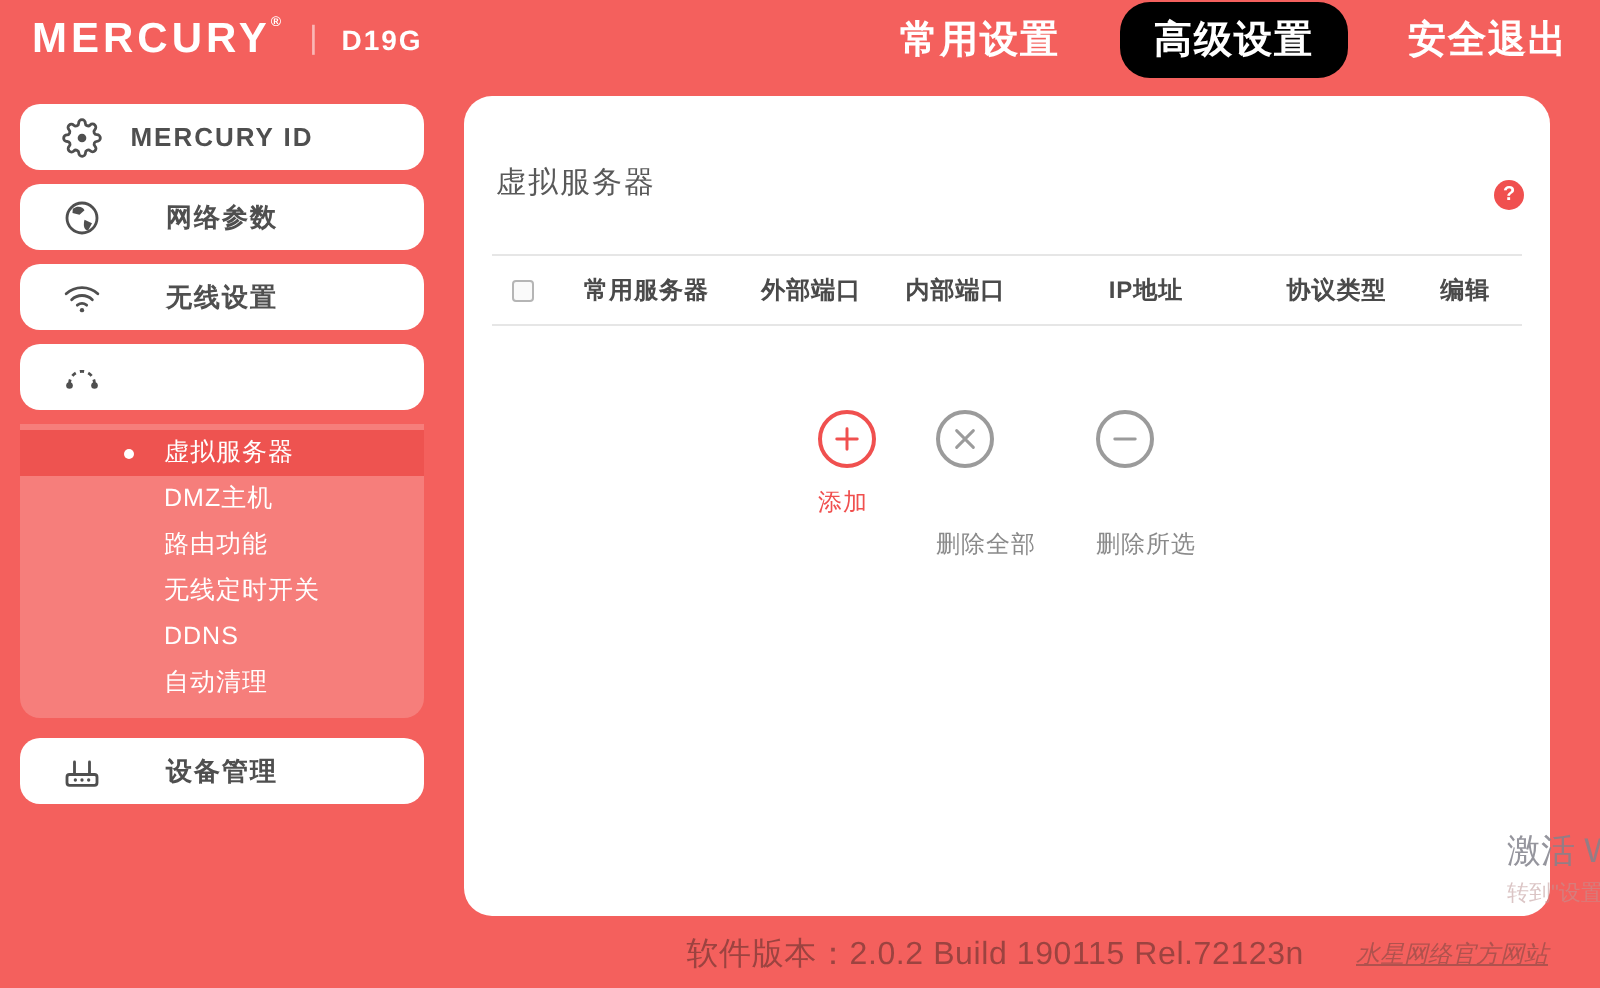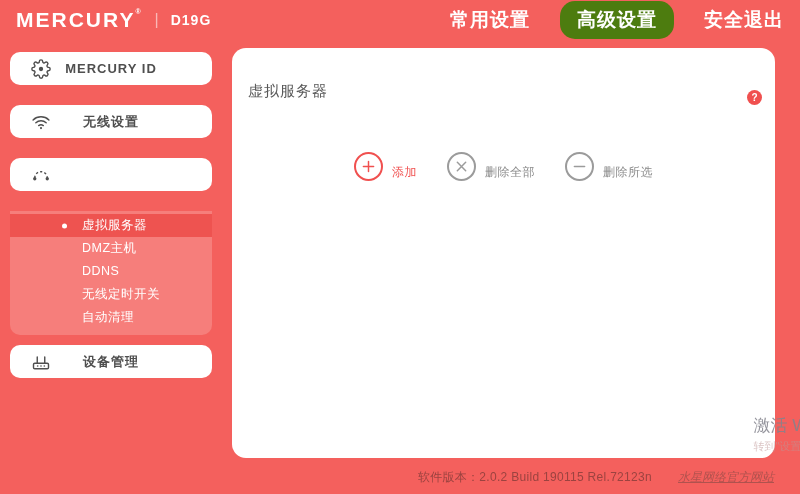--- a/index.html
+++ b/index.html
@@ -11,27 +11,27 @@
   }
 
   
   .topbar { height:40px; display:flex; align-items:center; padding:0 16px; }
   .logo { color:#fff; font-size:21px; font-weight:800; letter-spacing:2px; }
   .logo sup { font-size:7px; vertical-align:top; }
   .logo-divider { color:rgba(255,255,255,.55); margin:0 12px; font-size:16px; }
   .model { color:#fff; font-size:14px; letter-spacing:1px; font-weight:bold; }
   .topnav { margin-left:auto; display:flex; align-items:center; gap:30px; }
   .topnav-item { color:#fff; font-size:19px; font-weight:bold; letter-spacing:1px; cursor:pointer; }
-  .topnav-item.active { background:#4d7c0f; padding:6px 17px; border-radius:15px; }
+  .topnav-item.active { background:#000000; padding:6px 17px; border-radius:15px; }
 
   
   .sidebar { position:absolute; left:0; top:40px; bottom:0; width:222px; padding:12px 10px 0 10px; }
   .side-card {
     position:relative; height:33px; background:#fff; border-radius:10px;
-    margin-bottom:20px; display:flex; align-items:center; cursor:pointer;
+    margin-bottom:7px; display:flex; align-items:center; cursor:pointer;
   }
   .side-card .icn { position:absolute; left:21px; top:50%; transform:translateY(-50%);
     width:20px; height:20px; color:#4f4f4f; display:flex; }
   .side-card .icn svg { width:20px; height:20px; }
   .side-label { width:100%; text-align:center; font-size:13px; font-weight:bold;
     color:#4f4f4f; letter-spacing:1px; }
   .side-card.expanded { margin-bottom:3px; }
   .side-card.expanded .icn, .side-card.expanded .side-label { color:#f0504f; }
   .chev { position:absolute; right:14px; top:50%; transform:translateY(-50%);
     width:14px; height:14px; color:#f0504f; display:flex; }
@@ -54,33 +54,33 @@
 
   .vtable { margin:26px 14px 0 14px; }
   .vt-header { display:flex; align-items:center; height:36px;
     border-top:1px solid #e6e6e6; border-bottom:1px solid #e6e6e6; }
   .vt-cell { font-size:12px; font-weight:bold; color:#4a4a4a; text-align:center; letter-spacing:.5px; }
   .c0{width:6%;} .c1{width:18%;} .c2{width:14%;} .c3{width:14%;} .c4{width:23%;} .c5{width:14%;} .c6{width:11%;}
   .chkbox { display:inline-block; width:11px; height:11px; border:1px solid #b5b5b5;
     background:#fafafa; border-radius:2px; vertical-align:middle; cursor:pointer; }
 
   .actions { margin-top:42px; display:flex; justify-content:center; gap:30px; }
-  .action { display:flex; flex-direction:row; align-items:flex-end; gap:9px; cursor:pointer; }
+  .action { display:flex; flex-direction:column; align-items:flex-start; gap:9px; cursor:pointer; }
   .action-circle { width:29px; height:29px; border-radius:50%; border:2px solid currentColor;
     display:flex; align-items:center; justify-content:center; }
   .action-circle svg { width:13px; height:13px; }
   .action-label { font-size:12px; letter-spacing:.5px; }
   .action.primary { color:#f0504f; }
   .action.secondary { color:#9b9b9b; }
   .action.secondary .action-label { color:#8a8a8a;margin-top:21px; }
 
   
   .footer { position:absolute; left:0; right:0; bottom:0; height:34px; background:#f4605d;
     display:flex; align-items:center; justify-content:flex-end; gap:26px; padding-right:26px; }
-  .footer .version { font-size:12px; color:#9c4340; letter-spacing:.3px; }
+  .footer .version { font-size:16px; color:#9c4340; letter-spacing:.3px; }
   .footer .site-link { font-size:12px; color:#b0524e; text-decoration:underline; cursor:pointer;font-style:italic; }
 
   
   .watermark { position:absolute; right:-12px; bottom:40px; text-align:left; pointer-events:none; z-index:5; }
   .watermark .wm1 { font-size:17px; color:rgba(130,130,140,.85); }
   .watermark .wm2 { font-size:11px; color:rgba(190,150,150,.55); margin-top:2px; }
 </style>
 </head>
 <body>
 
@@ -100,20 +100,30 @@
   <div class="side-card">
     <span class="icn">
       <svg viewBox="0 0 24 24" fill="none" stroke="currentColor" stroke-width="1.7">
         <circle cx="12" cy="12" r="2.6" fill="currentColor" stroke="none"></circle>
         <path d="M19.4 15a1.65 1.65 0 0 0 .33 1.82l.06.06a2 2 0 0 1-2.83 2.83l-.06-.06a1.65 1.65 0 0 0-1.82-.33 1.65 1.65 0 0 0-1 1.51V21a2 2 0 0 1-4 0v-.09A1.65 1.65 0 0 0 9 19.4a1.65 1.65 0 0 0-1.82.33l-.06.06a2 2 0 0 1-2.83-2.83l.06-.06a1.65 1.65 0 0 0 .33-1.82 1.65 1.65 0 0 0-1.51-1H3a2 2 0 0 1 0-4h.09A1.65 1.65 0 0 0 4.6 9a1.65 1.65 0 0 0-.33-1.82l-.06-.06a2 2 0 0 1 2.83-2.83l.06.06a1.65 1.65 0 0 0 1.82.33H9a1.65 1.65 0 0 0 1-1.51V3a2 2 0 0 1 4 0v.09a1.65 1.65 0 0 0 1 1.51 1.65 1.65 0 0 0 1.82-.33l.06-.06a2 2 0 0 1 2.83 2.83l-.06.06a1.65 1.65 0 0 0-.33 1.82V9a1.65 1.65 0 0 0 1.51 1H21a2 2 0 0 1 0 4h-.09a1.65 1.65 0 0 0-1.51 1z"></path>
       </svg>
     </span>
     <span class="side-label">MERCURY ID</span>
   </div>
 
+  <div class="side-card">
+    <span class="icn">
+      <svg viewBox="0 0 24 24" fill="none" stroke="currentColor" stroke-width="1.7">
+        <circle cx="12" cy="12" r="9"></circle>
+        <path d="M6.5 6.5c3-2.2 6-1.2 7 .8l-3 2.7-4.2-1z" fill="currentColor" stroke="none"></path>
+        <path d="M13.5 13l4.5 2.2-2.3 4.3c-2.2-.2-3.2-2.5-2.2-6.5z" fill="currentColor" stroke="none"></path>
+      </svg>
+    </span>
+    <span class="side-label">网络参数</span>
+  </div>
 
   <div class="side-card">
     <span class="icn">
       <svg viewBox="0 0 24 24" fill="none" stroke="currentColor" stroke-width="1.7" stroke-linecap="round">
         <path d="M2.5 9.5a14 14 0 0 1 19 0"></path>
         <path d="M5.8 13a9 9 0 0 1 12.4 0"></path>
         <path d="M9.2 16.3a4.6 4.6 0 0 1 5.6 0"></path>
         <circle cx="12" cy="19.3" r="1.3" fill="currentColor" stroke="none"></circle>
       </svg>
     </span>
@@ -134,24 +144,27 @@
 
   <div class="submenu">
     <div class="submenu-row selected">
       <span class="bullet"></span>
       <span>虚拟服务器</span>
     </div>
     <div class="submenu-row">
       <span>DMZ主机</span>
     </div>
     <div class="submenu-row">
+      <span>路由功能</span>
+    </div>
+    <div class="submenu-row">
+      <span>无线定时开关</span>
+    </div>
+    <div class="submenu-row">
       <span>DDNS</span>
-    </div>
-    <div class="submenu-row">
-      <span>无线定时开关</span>
     </div>
     <div class="submenu-row">
       <span>自动清理</span>
     </div>
   </div>
 
   <div class="side-card">
     <span class="icn">
       <svg viewBox="0 0 24 24" fill="none" stroke="currentColor" stroke-width="1.7" stroke-linecap="round">
         <rect x="3" y="13.5" width="18" height="6.5" rx="1.5"></rect>
@@ -162,20 +175,33 @@
       </svg>
     </span>
     <span class="side-label">设备管理</span>
   </div>
 </div>
 
 <div class="main-card">
   <div class="page-title">虚拟服务器</div>
   <div class="help-btn">?</div>
 
+  <div class="vtable">
+    <div class="vt-header">
+      <div class="vt-cell c0">
+        <span class="chkbox"></span>
+      </div>
+      <div class="vt-cell c1">常用服务器</div>
+      <div class="vt-cell c2">外部端口</div>
+      <div class="vt-cell c3">内部端口</div>
+      <div class="vt-cell c4">IP地址</div>
+      <div class="vt-cell c5">协议类型</div>
+      <div class="vt-cell c6">编辑</div>
+    </div>
+  </div>
 
   <div class="actions">
     <div class="action primary">
       <span class="action-circle">
         <svg viewBox="0 0 14 14" fill="none" stroke="currentColor" stroke-width="1.6" stroke-linecap="round">
             <path d="M7 1.5v11M1.5 7h11"></path>
           </svg>
       </span>
       <span class="action-label">添加</span>
     </div>

